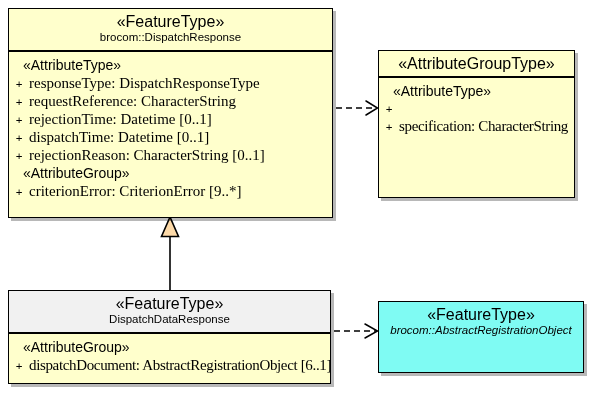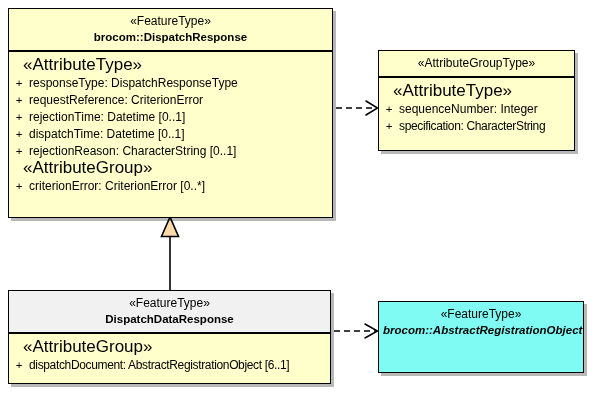--- a/index.html
+++ b/index.html
@@ -50,40 +50,40 @@
     text-align: center;
     padding: 5px 4px 5px 4px;
     border-bottom: 2.2px solid #000000;
   }
   .uml-header.hdr-yellow { background: #ffffcc; }
   .uml-header.hdr-grey   { background: #f1f1f1; }
   .uml-header.hdr-cyan   { background: #7ffbf3; border-bottom: none; }
   .uml-header.no-divider { border-bottom: none; }
 
   .stereotype {
-    font-size: 12px;
+    font-size: 16px;
     color: #000000;
     line-height: 15px;
     white-space: nowrap;
   }
   .class-name {
     font-size: 11.5px;
-    font-weight: bold;
+    font-weight: normal;
     color: #000000;
     line-height: 16px;
     white-space: nowrap;
   }
   .class-name.abstract { font-style: italic; }
 
   .uml-body {
     padding: 4px 0 4px 0;
   }
 
   .group-label {
-    font-size: 17px;
+    font-size: 14px;
     color: #000000;
     padding: 1px 0 1px 14px;
     line-height: 16px;
     white-space: nowrap;
   }
 
   .attr-row {
     display: flex;
     align-items: baseline;
     line-height: 16px;
@@ -91,33 +91,34 @@
     white-space: nowrap;
   }
   .attr-vis {
     width: 20px;
     flex: none;
     text-align: center;
     font-size: 11.5px;
     color: #000000;
   }
   .attr-text {
-    font-size: 12px;
-    color: #000000;
+    font-size: 15px;
+    color: #000000;
+    font-family: Liberation Serif, serif;
   }
   .attr-text.condensed {
     letter-spacing: -0.35px;
   }
 
   
   #class-dispatch-response {
     left: 8px;  top: 8px;  width: 325px;  height: 210px;
   }
   #class-criterion-error {
-    left: 378px; top: 50px; width: 197px; height: 101px;
+    left: 378px; top: 50px; width: 197px; height: 148px;
   }
   #class-dispatch-data-response {
     left: 8px;  top: 290px; width: 323px; height: 94px;
   }
   #class-abstract-registration-object {
     left: 378px; top: 301px; width: 206px; height: 72px;
   }
 </style>
 </head>
 <body>
@@ -148,52 +149,51 @@
       <div class="class-name">brocom::DispatchResponse</div>
     </div>
     <div class="uml-body">
       <div class="group-label">«AttributeType»</div>
       <div class="attr-row">
         <span class="attr-vis">+</span>
         <span class="attr-text">responseType: DispatchResponseType</span>
       </div>
       <div class="attr-row">
         <span class="attr-vis">+</span>
-        <span class="attr-text">requestReference: CriterionError</span>
+        <span class="attr-text">requestReference: CharacterString</span>
       </div>
       <div class="attr-row">
         <span class="attr-vis">+</span>
         <span class="attr-text">rejectionTime: Datetime [0..1]</span>
       </div>
       <div class="attr-row">
         <span class="attr-vis">+</span>
         <span class="attr-text">dispatchTime: Datetime [0..1]</span>
       </div>
       <div class="attr-row">
         <span class="attr-vis">+</span>
         <span class="attr-text">rejectionReason: CharacterString [0..1]</span>
       </div>
 
       <div class="group-label">«AttributeGroup»</div>
       <div class="attr-row">
         <span class="attr-vis">+</span>
-        <span class="attr-text">criterionError: CriterionError [0..*]</span>
+        <span class="attr-text">criterionError: CriterionError [9..*]</span>
       </div>
     </div>
   </div>
 
   <div class="uml-class cls-yellow" id="class-criterion-error">
     <div class="uml-header hdr-yellow">
       <div class="stereotype">«AttributeGroupType»</div>
     </div>
     <div class="uml-body">
       <div class="group-label">«AttributeType»</div>
       <div class="attr-row">
         <span class="attr-vis">+</span>
-        <span class="attr-text">sequenceNumber: Integer</span>
       </div>
       <div class="attr-row">
         <span class="attr-vis">+</span>
         <span class="attr-text condensed">specification: CharacterString</span>
       </div>
     </div>
   </div>
 
   <div class="uml-class cls-yellow" id="class-dispatch-data-response">
     <div class="uml-header hdr-grey">

